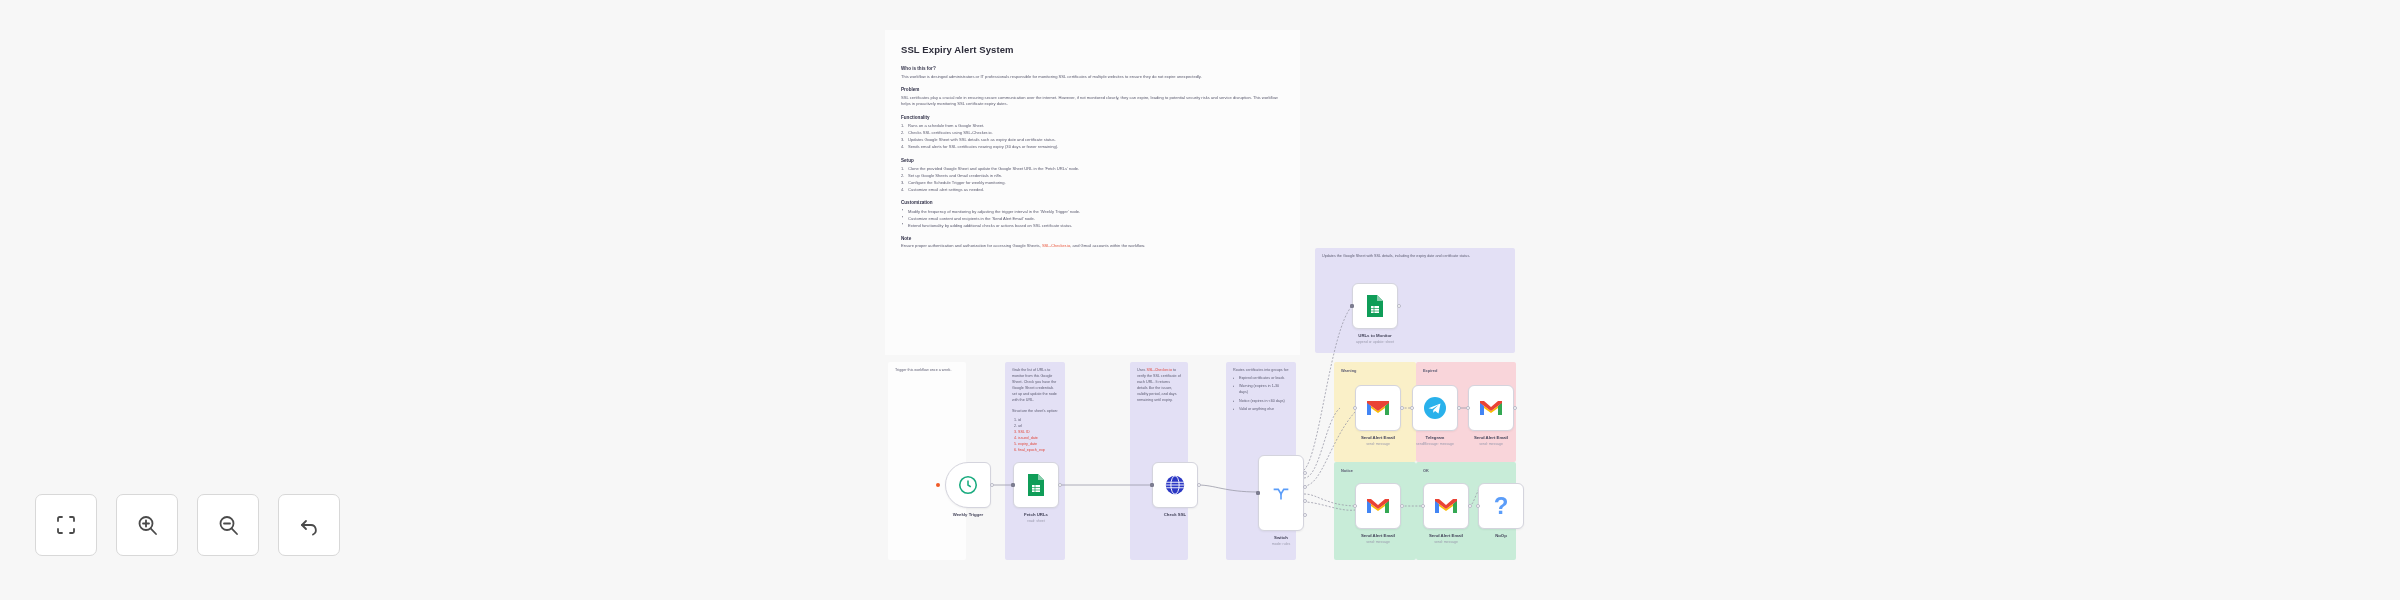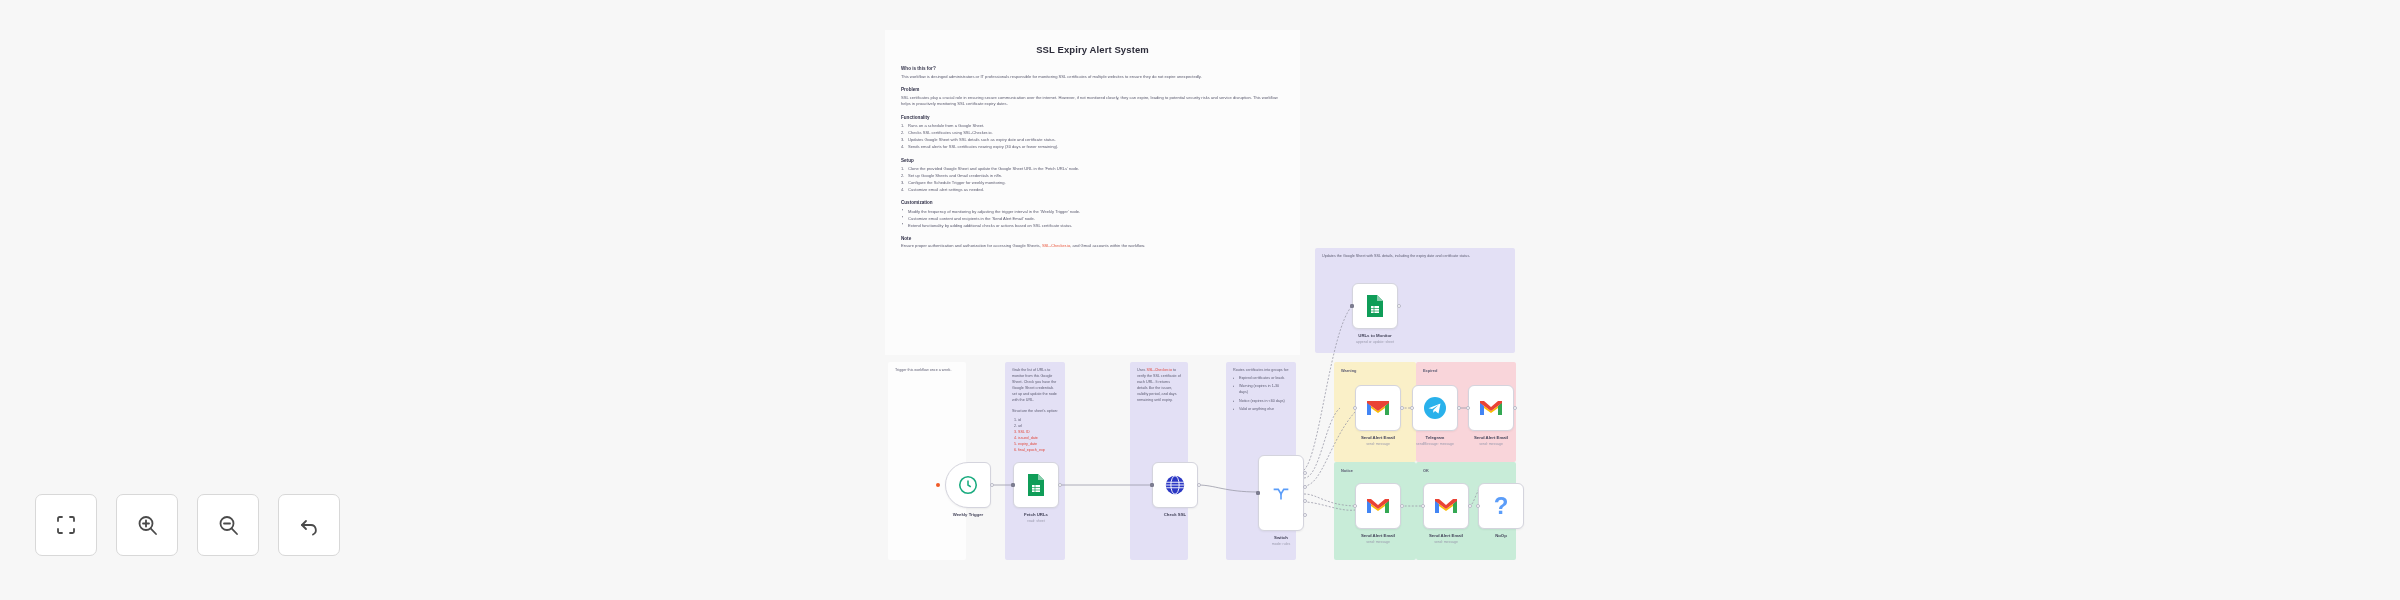--- a/index.html
+++ b/index.html
@@ -20,21 +20,21 @@
   .doc-panel {
     position: absolute;
     left: 885px; top: 30px;
     width: 415px; height: 325px;
     background: #fcfcfc;
     padding: 14px 16px 0 16px;
     overflow: hidden;
   }
   .doc-title {
     font-size: 9.5px; font-weight: bold; color: #2c2c3a;
-    margin: 0 0 11px 0; letter-spacing: .1px; text-align: center;
+    margin: 0 0 11px 0; letter-spacing: .1px;
   }
   .doc-h {
     font-size: 4.6px; font-weight: bold; color: #33334a;
     margin: 0 0 2.5px 0;
   }
   .doc-p {
     font-size: 4.1px; color: #5a5a6e; line-height: 1.62;
     margin: 0 0 7px 0;
   }
   .doc-list { margin: 0 0 7px 0; padding: 0; list-style: none; }

